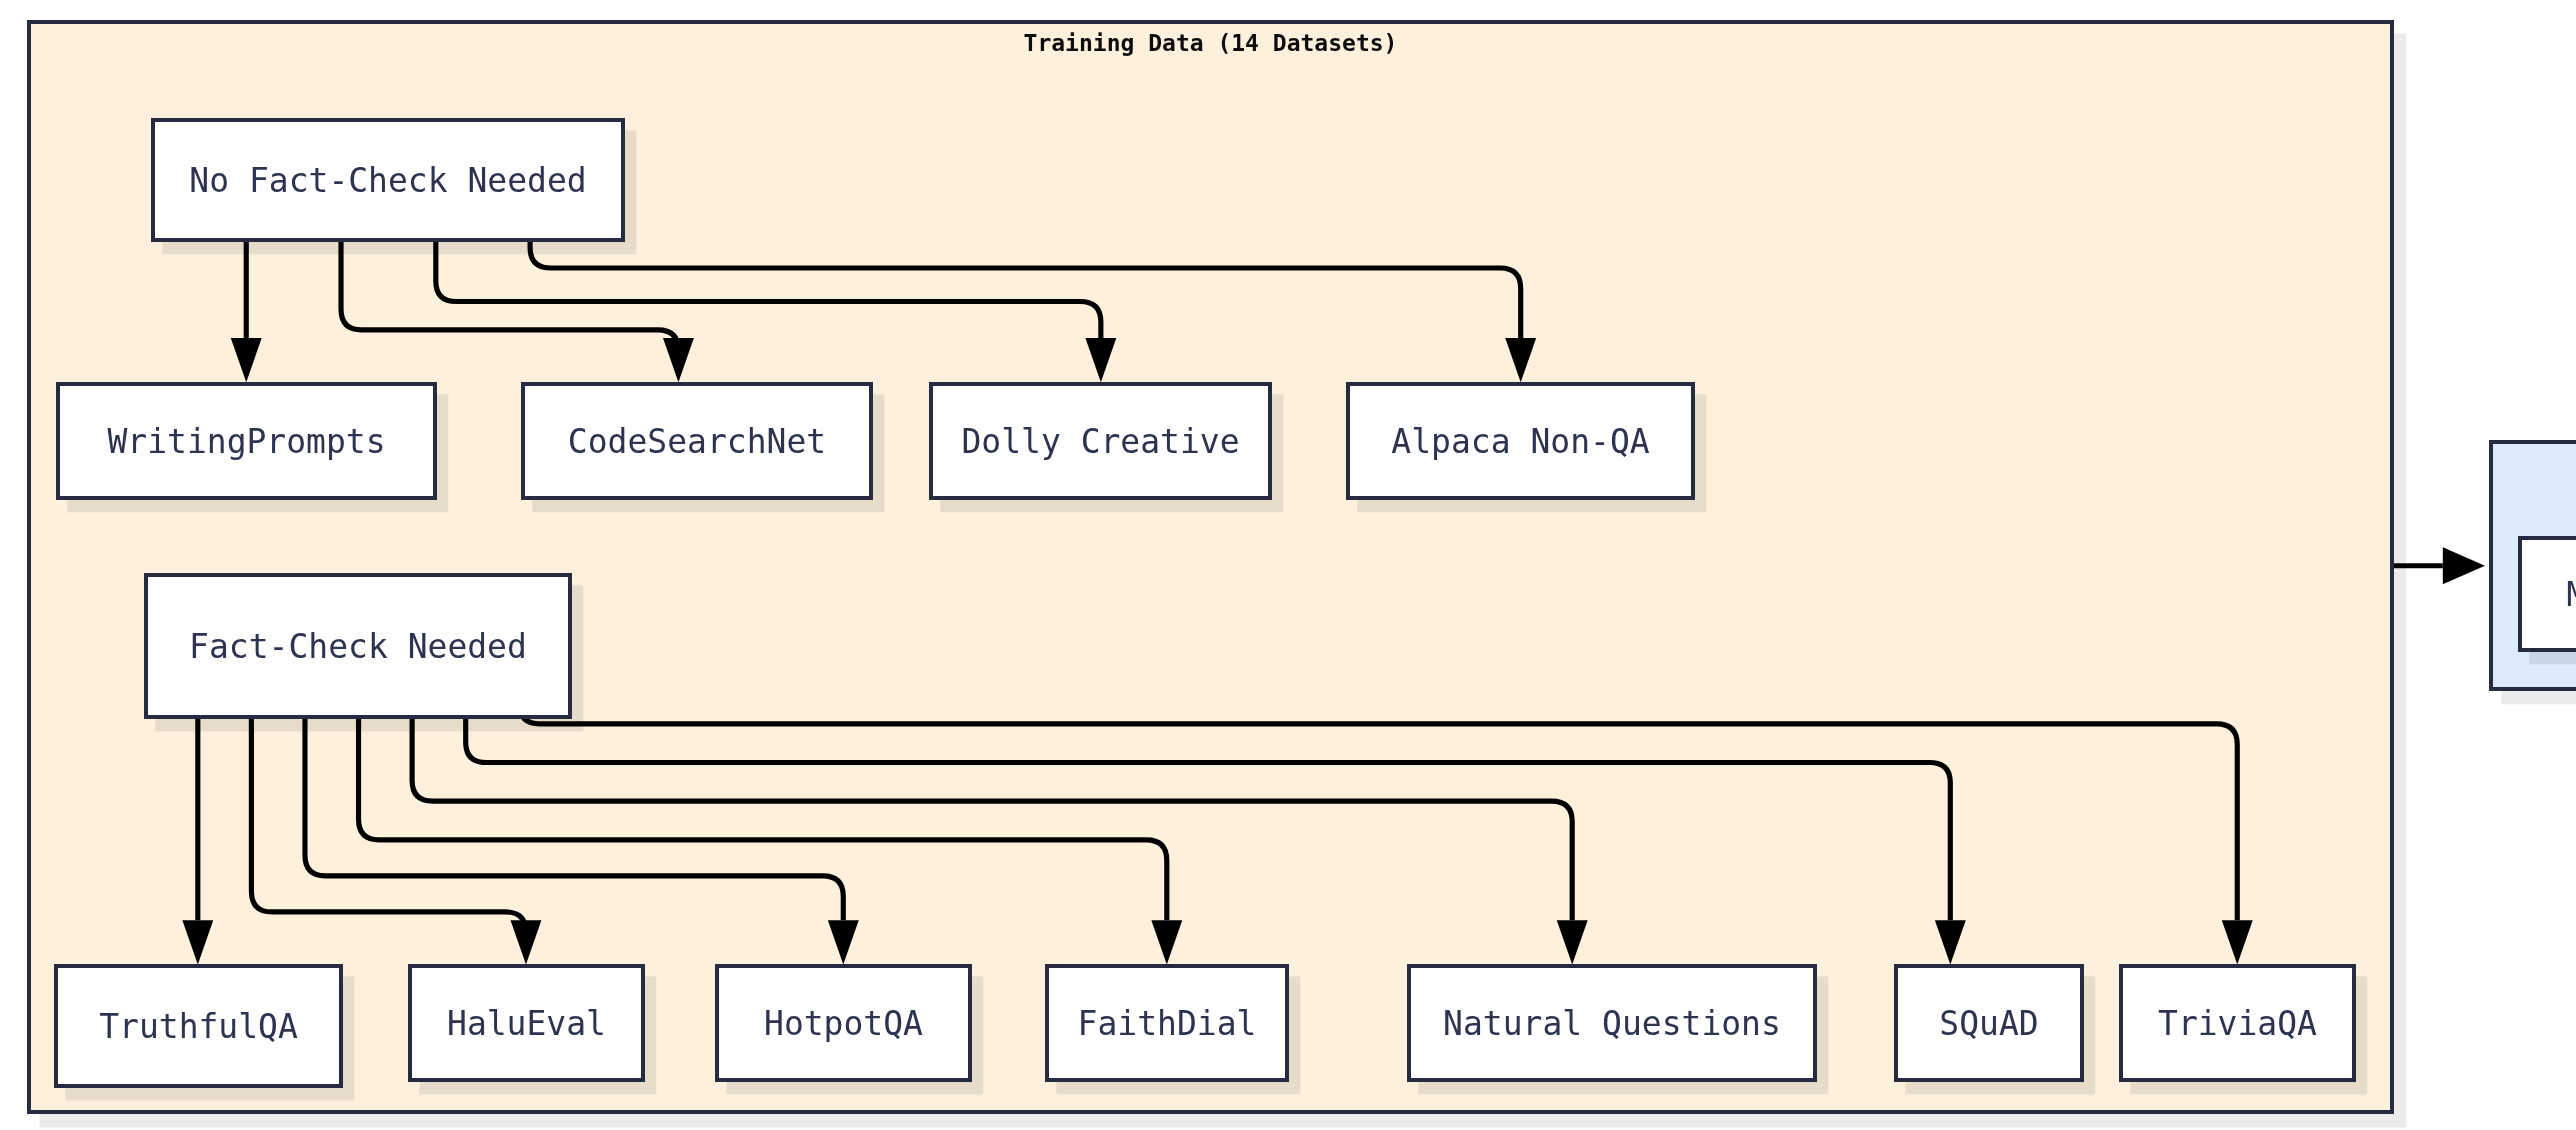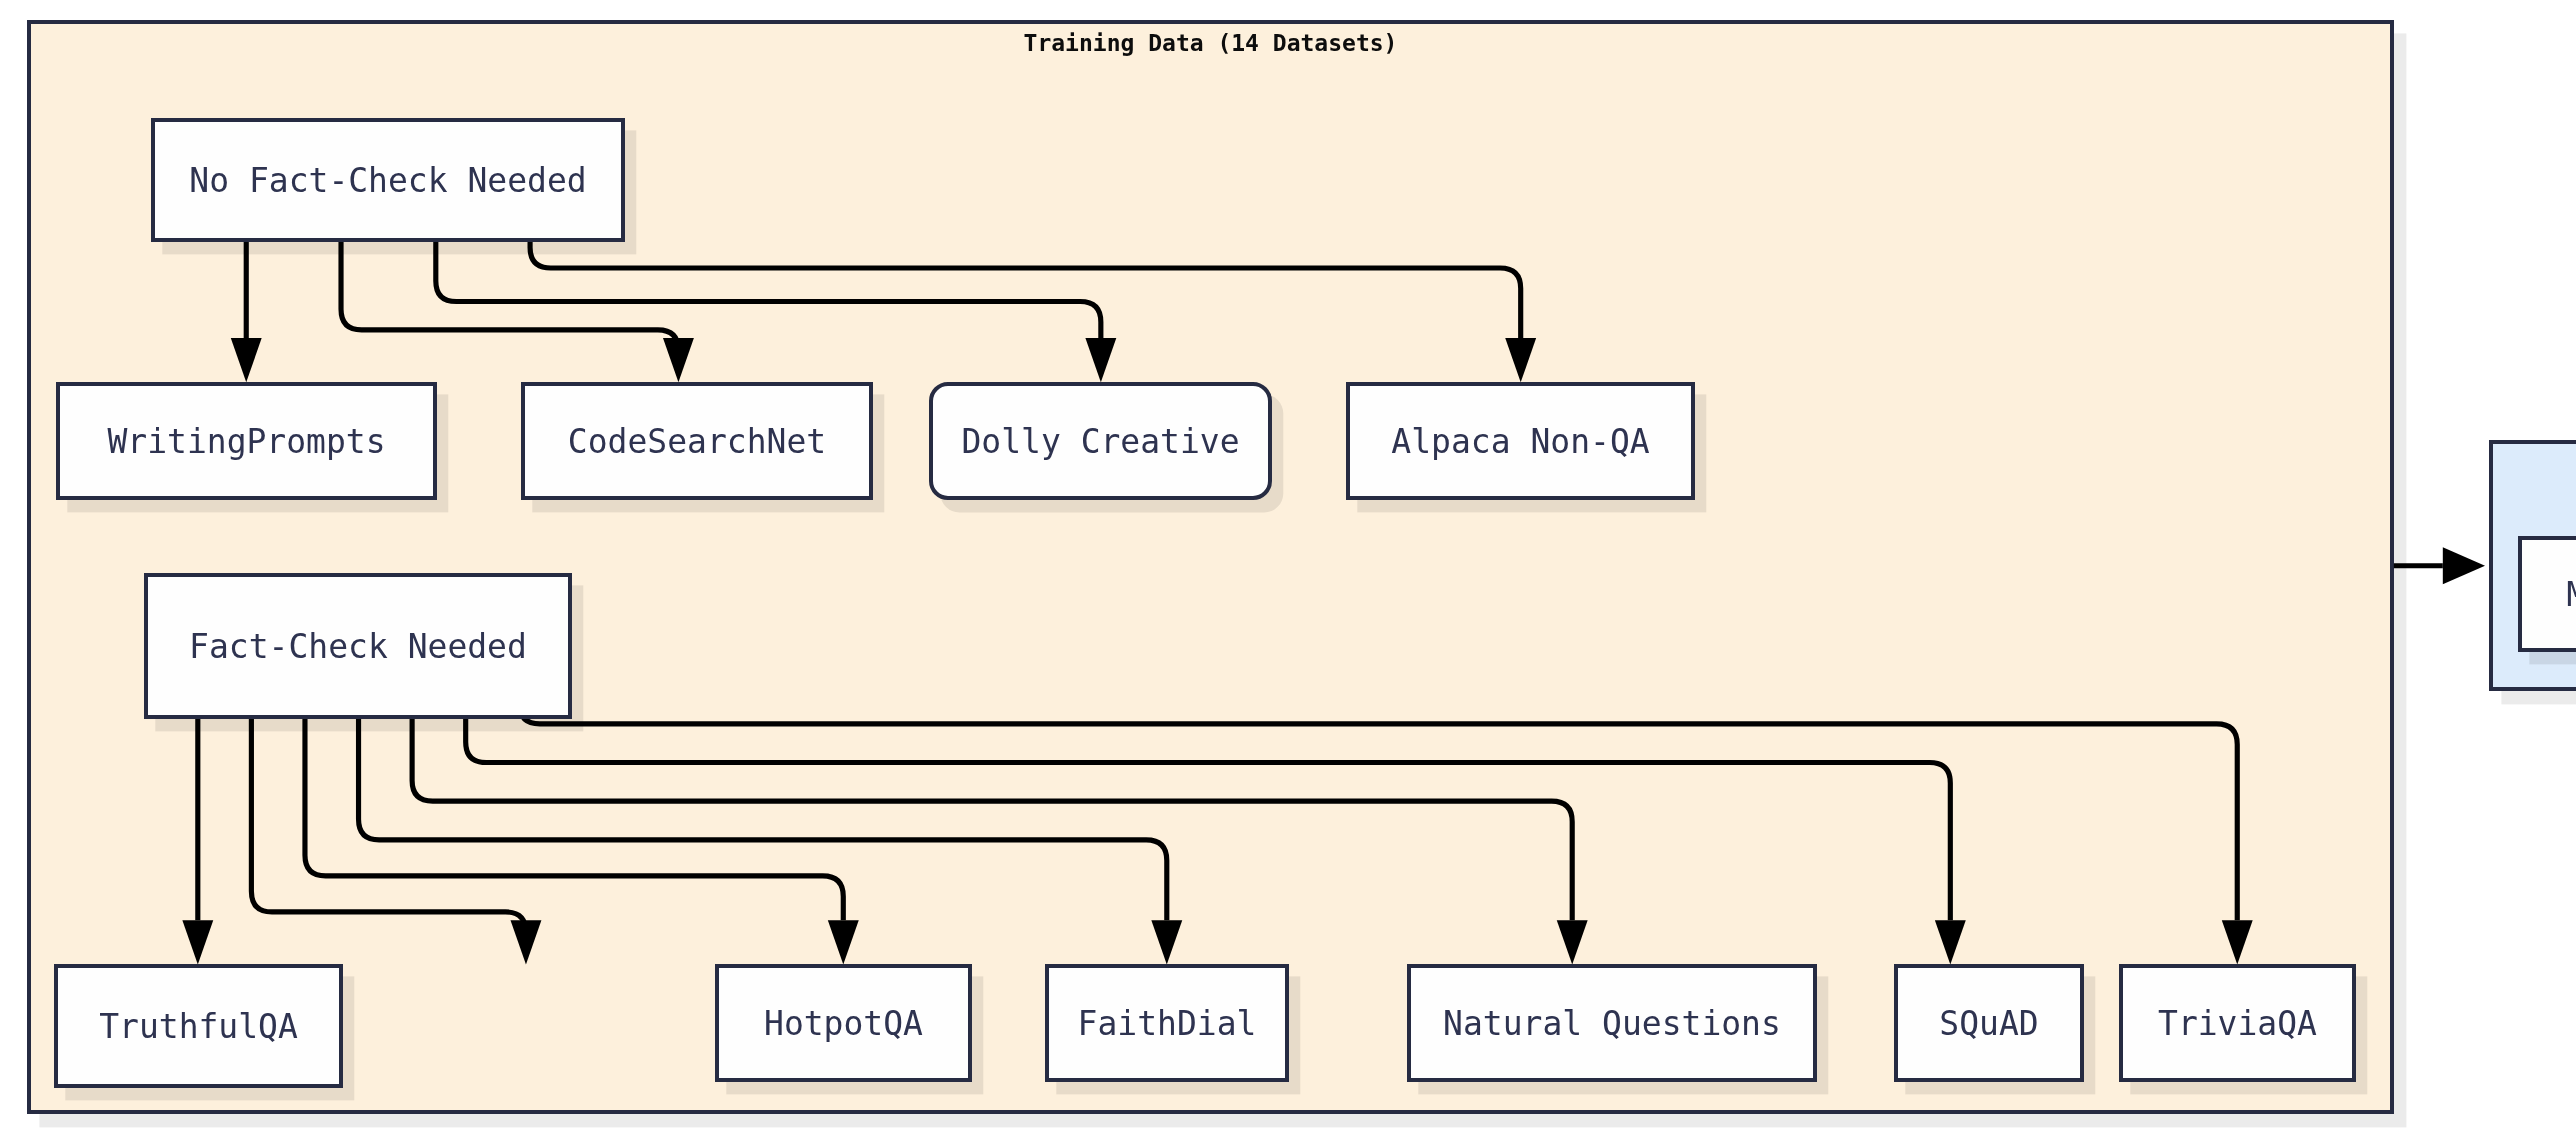--- a/index.html
+++ b/index.html
@@ -71,24 +71,25 @@
   </svg>
 
   <div class="ctitle" style="left:27px;top:30px;width:2367px;">Training Data (14 Datasets)</div>
   <div class="ctitle" style="left:2489px;top:452px;width:1314px;">HaluGate Sentinel</div>
 
   <div class="node" style="left:151px;top:118px;width:474px;height:124px;text-align:right;">No Fact-Check Needed</div>
   <div class="node" style="left:144px;top:573px;width:428px;height:146px;text-align:right;">Fact-Check Needed</div>
 
   <div class="node" style="left:56px;top:382px;width:381px;height:118px;">WritingPrompts</div>
   <div class="node" style="left:503px;top:382px;width:352px;height:118px;margin-left:18px;">CodeSearchNet</div>
-  <div class="node" style="left:929px;top:382px;width:343px;height:118px;border-radius:19px;">Dolly Creative</div>
+  <div class="node" style="left:929px;top:382px;width:343px;height:118px;">Dolly Creative</div>
   <div class="node" style="left:1346px;top:382px;width:349px;height:118px;">Alpaca Non-QA</div>
 
   <div class="node" style="left:54px;top:964px;width:289px;height:124px;">TruthfulQA</div>
+  <div class="node" style="left:408px;top:964px;width:237px;height:118px;">HaluEval</div>
   <div class="node" style="left:715px;top:964px;width:257px;height:118px;">HotpotQA</div>
   <div class="node" style="left:1045px;top:964px;width:244px;height:118px;">FaithDial</div>
   <div class="node" style="left:1367px;top:964px;width:410px;height:118px;margin-left:40px;">Natural Questions</div>
   <div class="node" style="left:1856px;top:964px;width:190px;height:118px;margin-left:38px;">SQuAD</div>
   <div class="node" style="left:2119px;top:964px;width:237px;height:118px;">TriviaQA</div>
 
   <div class="node" style="left:2518px;top:536px;width:395px;height:116px;">ModernBERT Base</div>
 
 </div>
 

